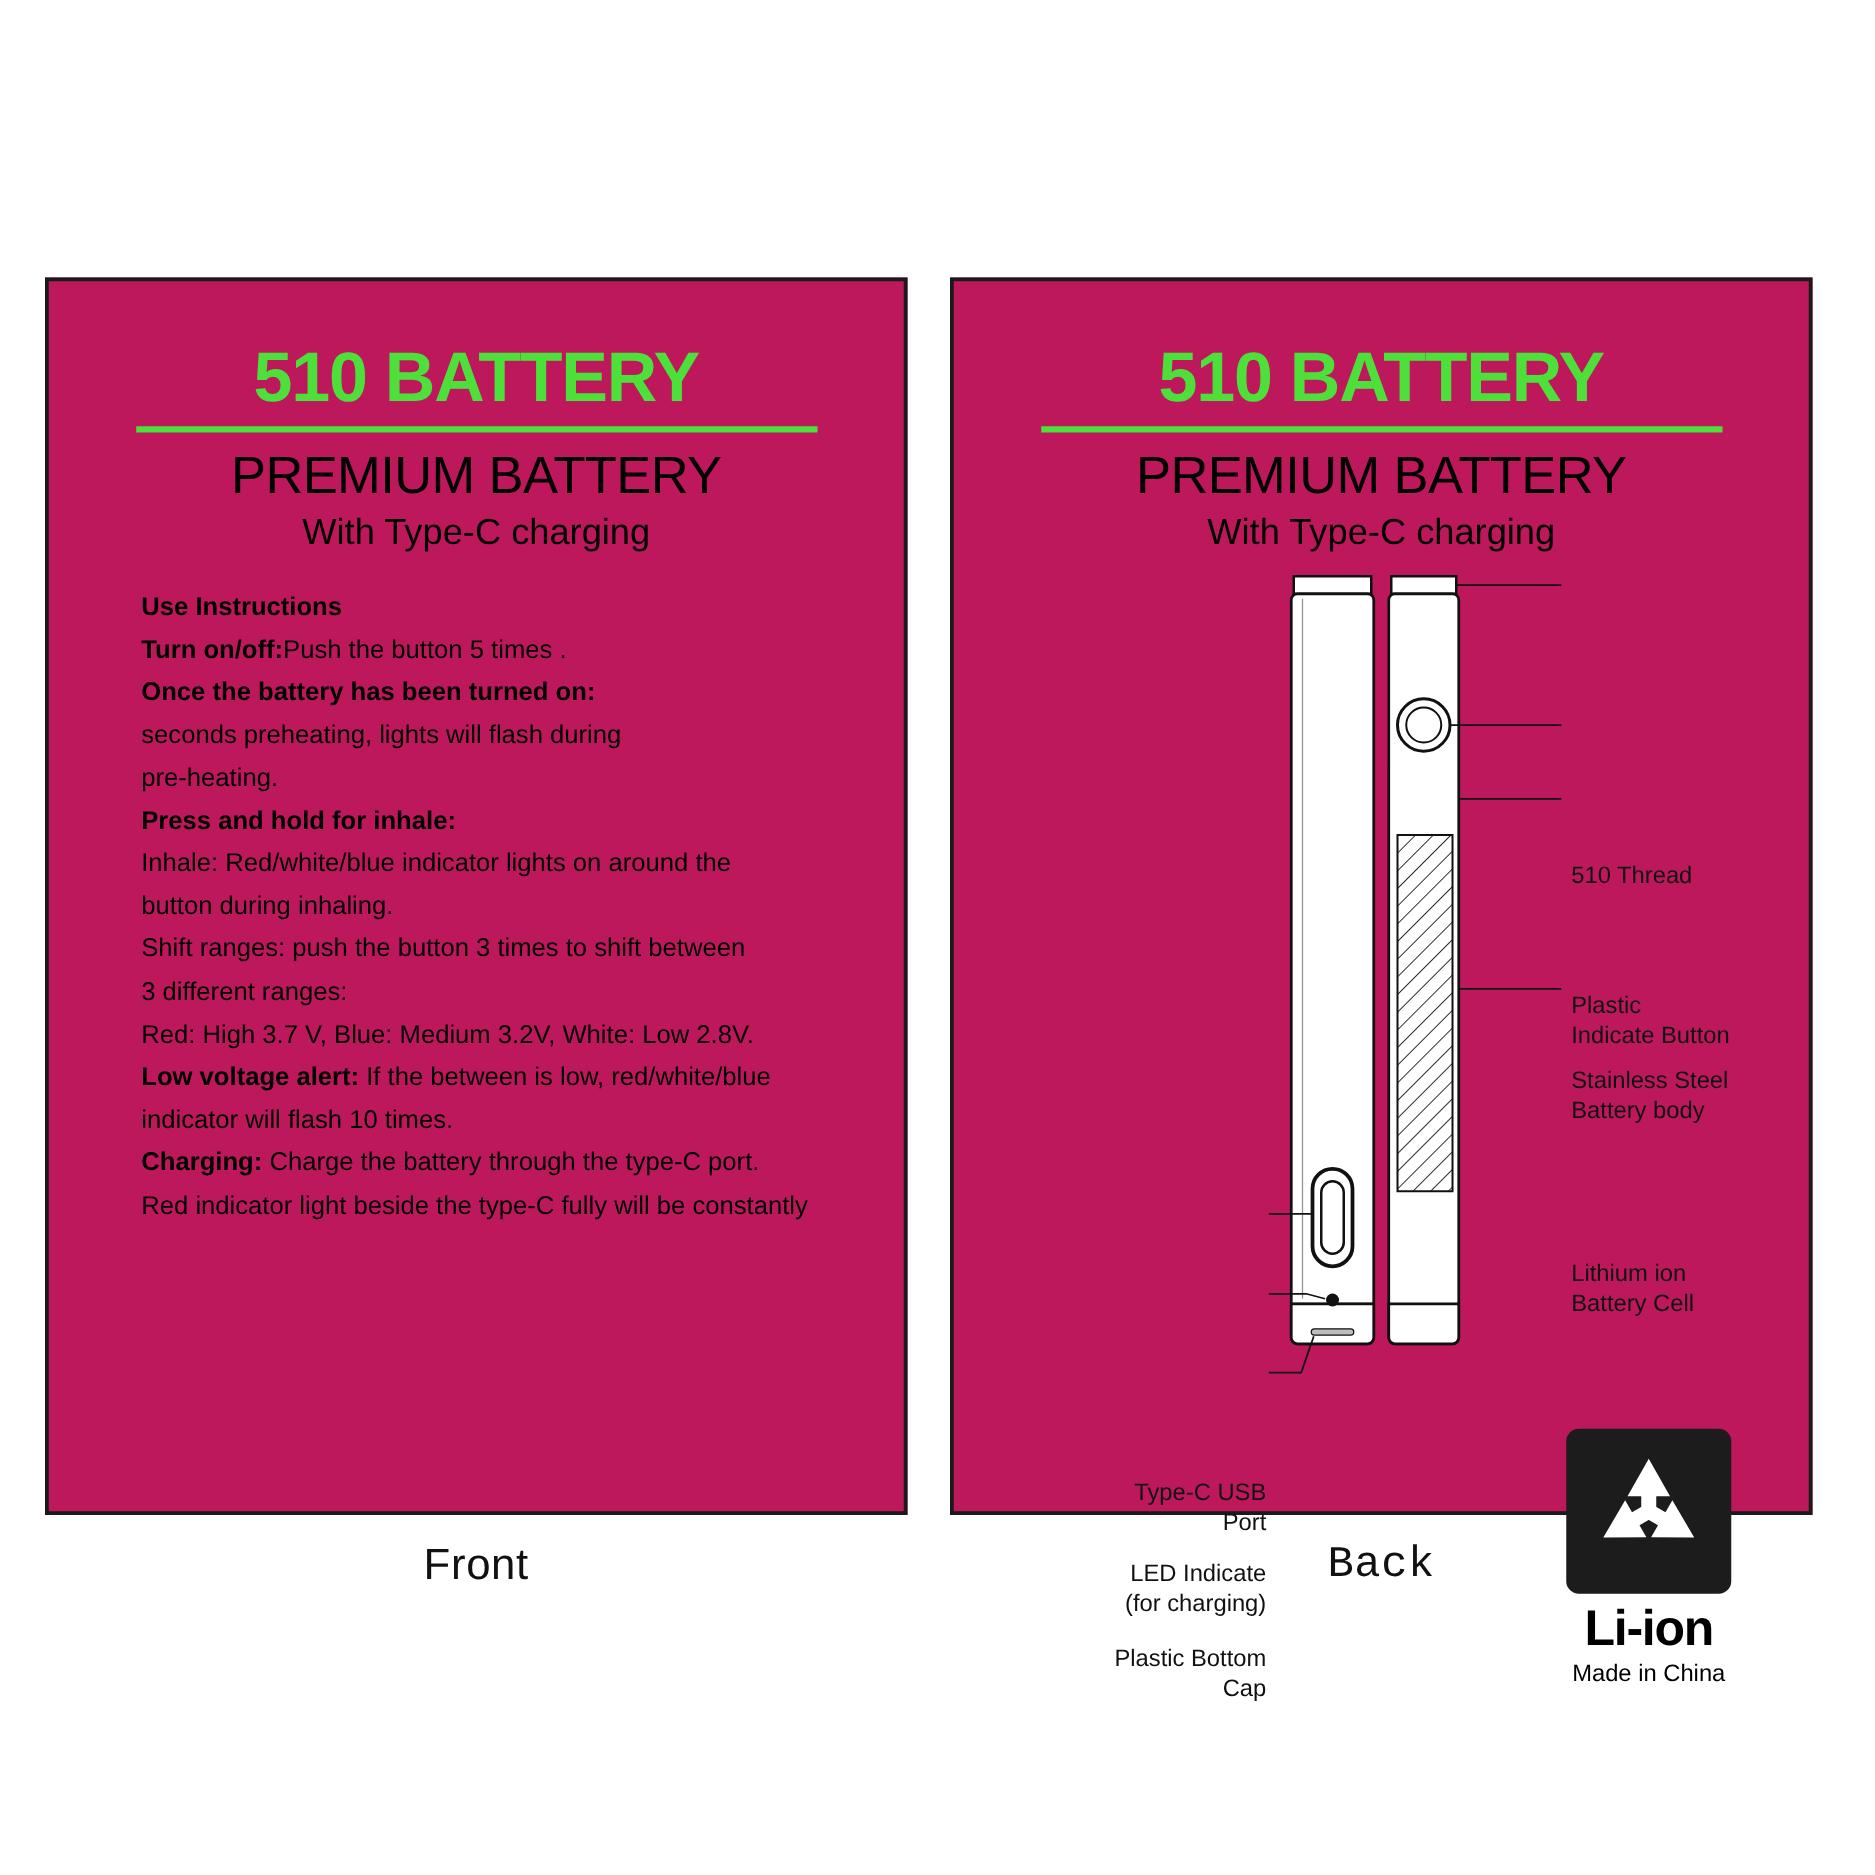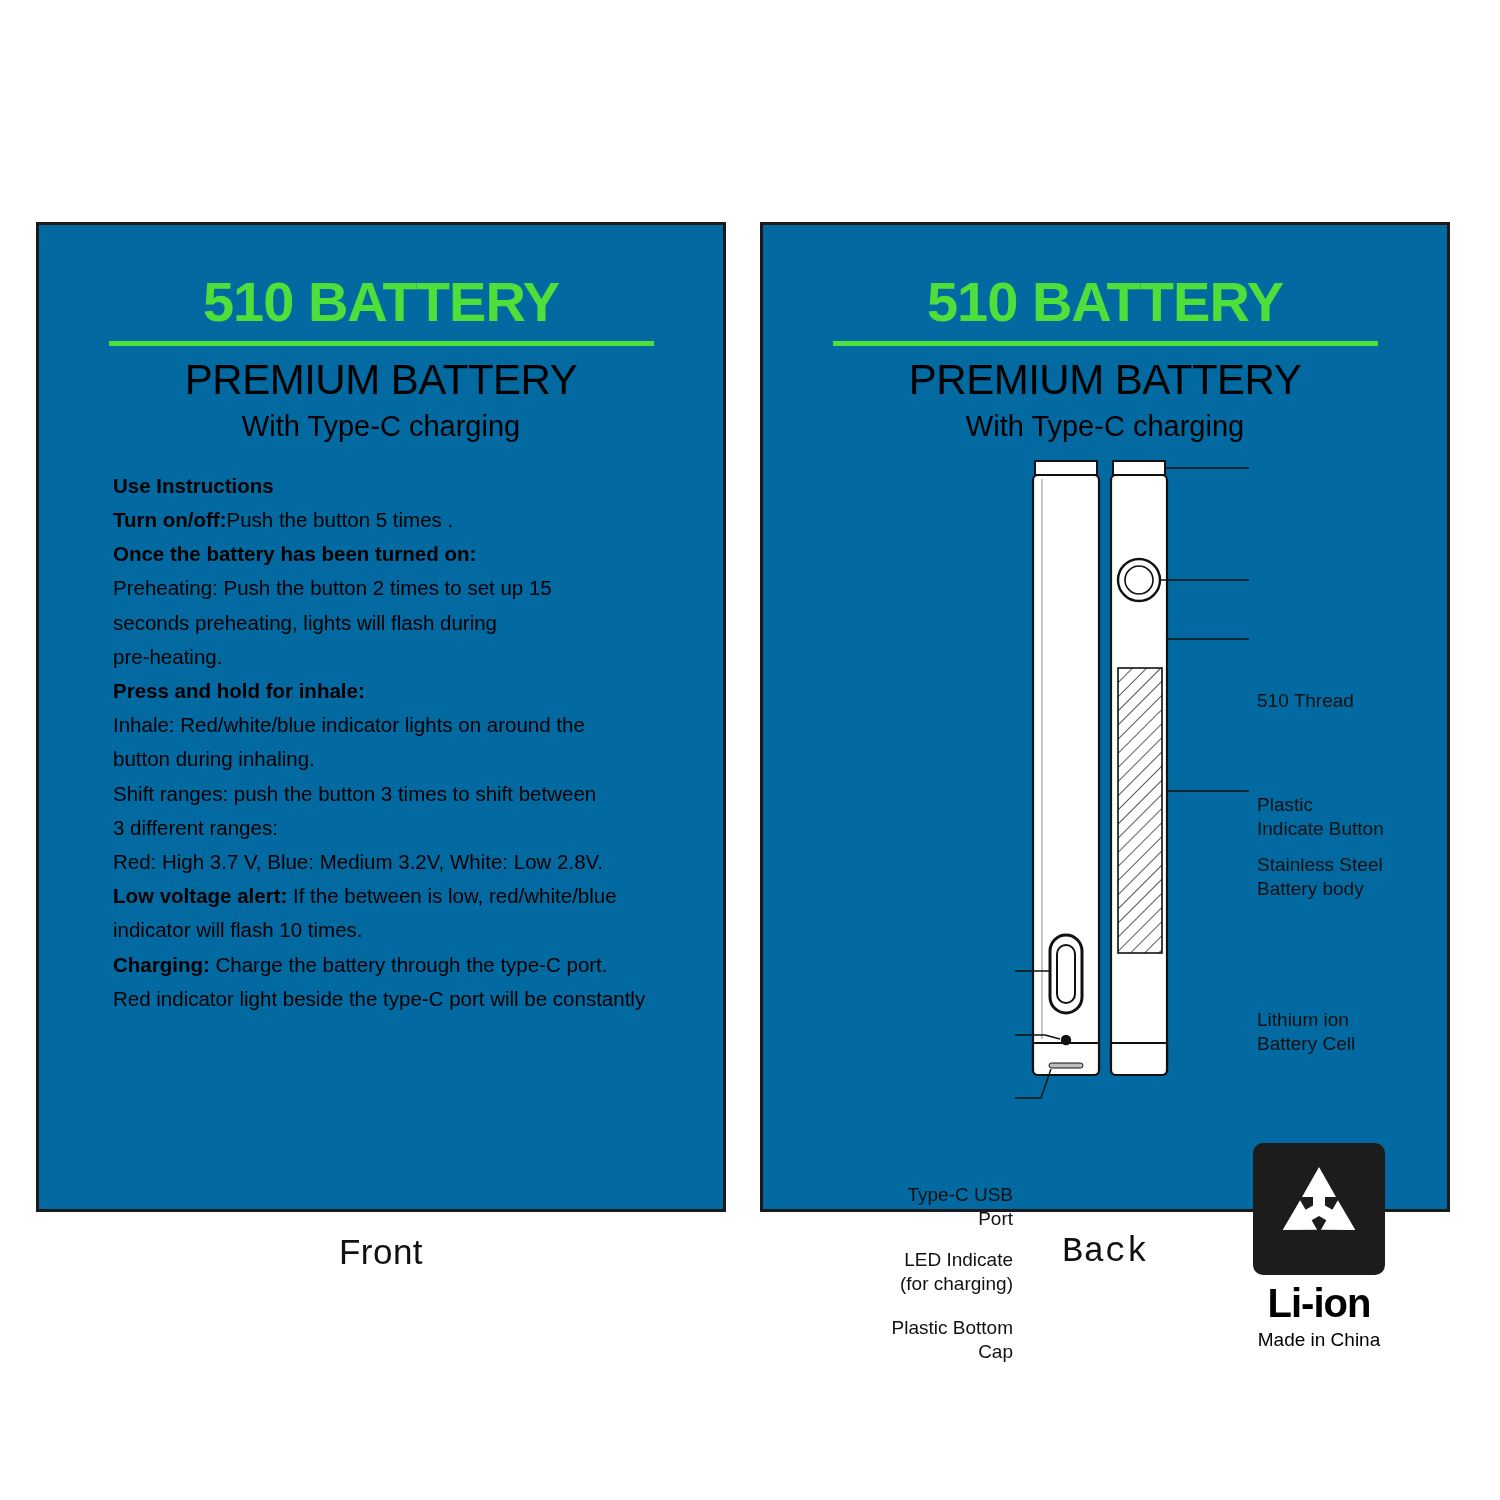--- a/index.html
+++ b/index.html
@@ -15,21 +15,21 @@
     position: relative;
     overflow: hidden;
   }
 
   .sheet {
     position: absolute;
     top: 222px;
     width: 690px;
     height: 990px;
     border: 3px solid #1a1a1a;
-    background: #0369a1;
+    background: #be185d;
     box-sizing: border-box;
   }
   #panel-front { left: 36px; }
   #panel-back  { left: 760px; }
 
   .caption {
     position: absolute;
     top: 1232px;
     width: 690px;
     text-align: center;
@@ -141,33 +141,32 @@
     <div class="brand">510 BATTERY</div>
     <div class="rule"></div>
     <div class="sub1">PREMIUM BATTERY</div>
     <div class="sub2">With Type-C charging</div>
   </div>
 
   <div class="instructions">
     <p class="b">Use Instructions</p>
     <p><span class="b">Turn on/off:</span><span>Push the button 5 times .</span></p>
     <p class="b">Once the battery has been turned on:</p>
-    <p>Preheating: Push the button 2 times to set up 15</p>
     <p>seconds preheating, lights will flash during</p>
     <p>pre-heating.</p>
     <p class="b">Press and hold for inhale:</p>
     <p>Inhale: Red/white/blue indicator lights on around the</p>
     <p>button during inhaling.</p>
     <p>Shift ranges: push the button 3 times to shift between</p>
     <p>3 different ranges:</p>
     <p>Red: High 3.7 V, Blue: Medium 3.2V, White: Low 2.8V.</p>
     <p><span class="b">Low voltage alert:</span> <span>If the between is low, red/white/blue</span></p>
     <p>indicator will flash 10 times.</p>
     <p><span class="b">Charging:</span> <span>Charge the battery through the type-C port.</span></p>
-    <p>Red indicator light beside the type-C port will be constantly</p>
+    <p>Red indicator light beside the type-C fully will be constantly</p>
   </div>
 </div>
 
 <div class="caption" id="caption-front">Front</div>
 
 <div class="sheet" id="panel-back">
 
   <div class="header">
     <div class="brand">510 BATTERY</div>
     <div class="rule"></div>

